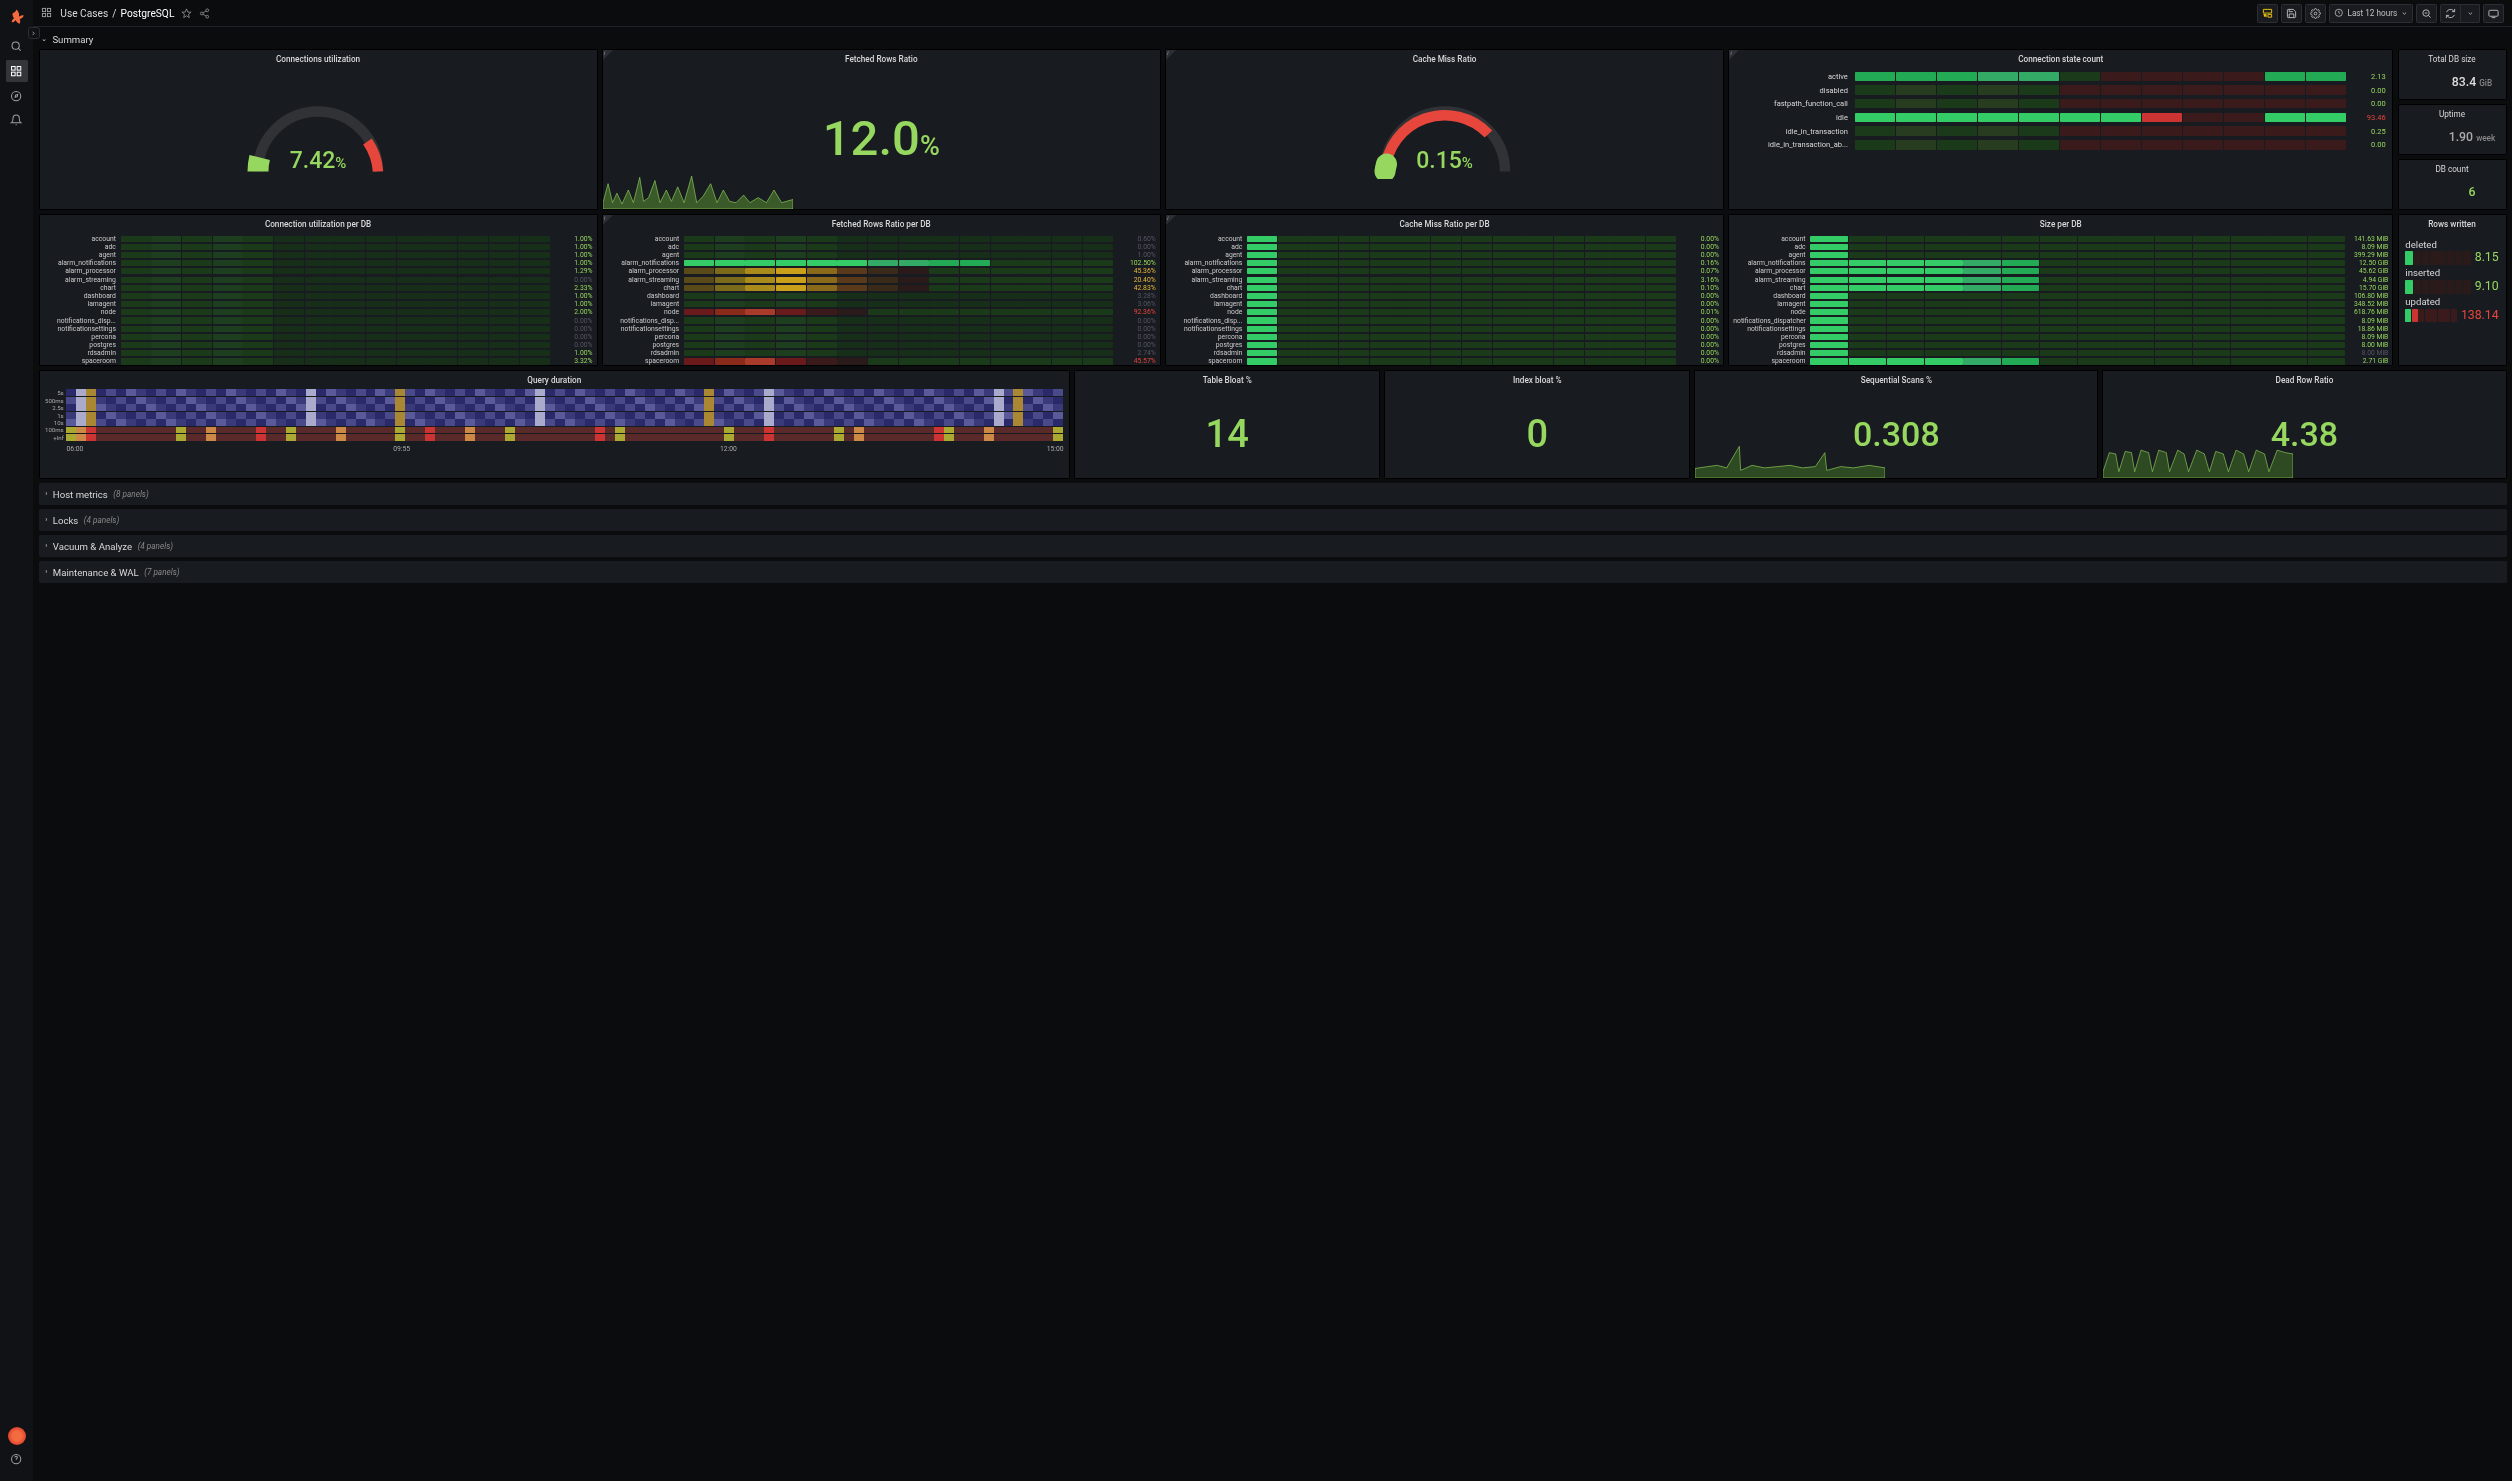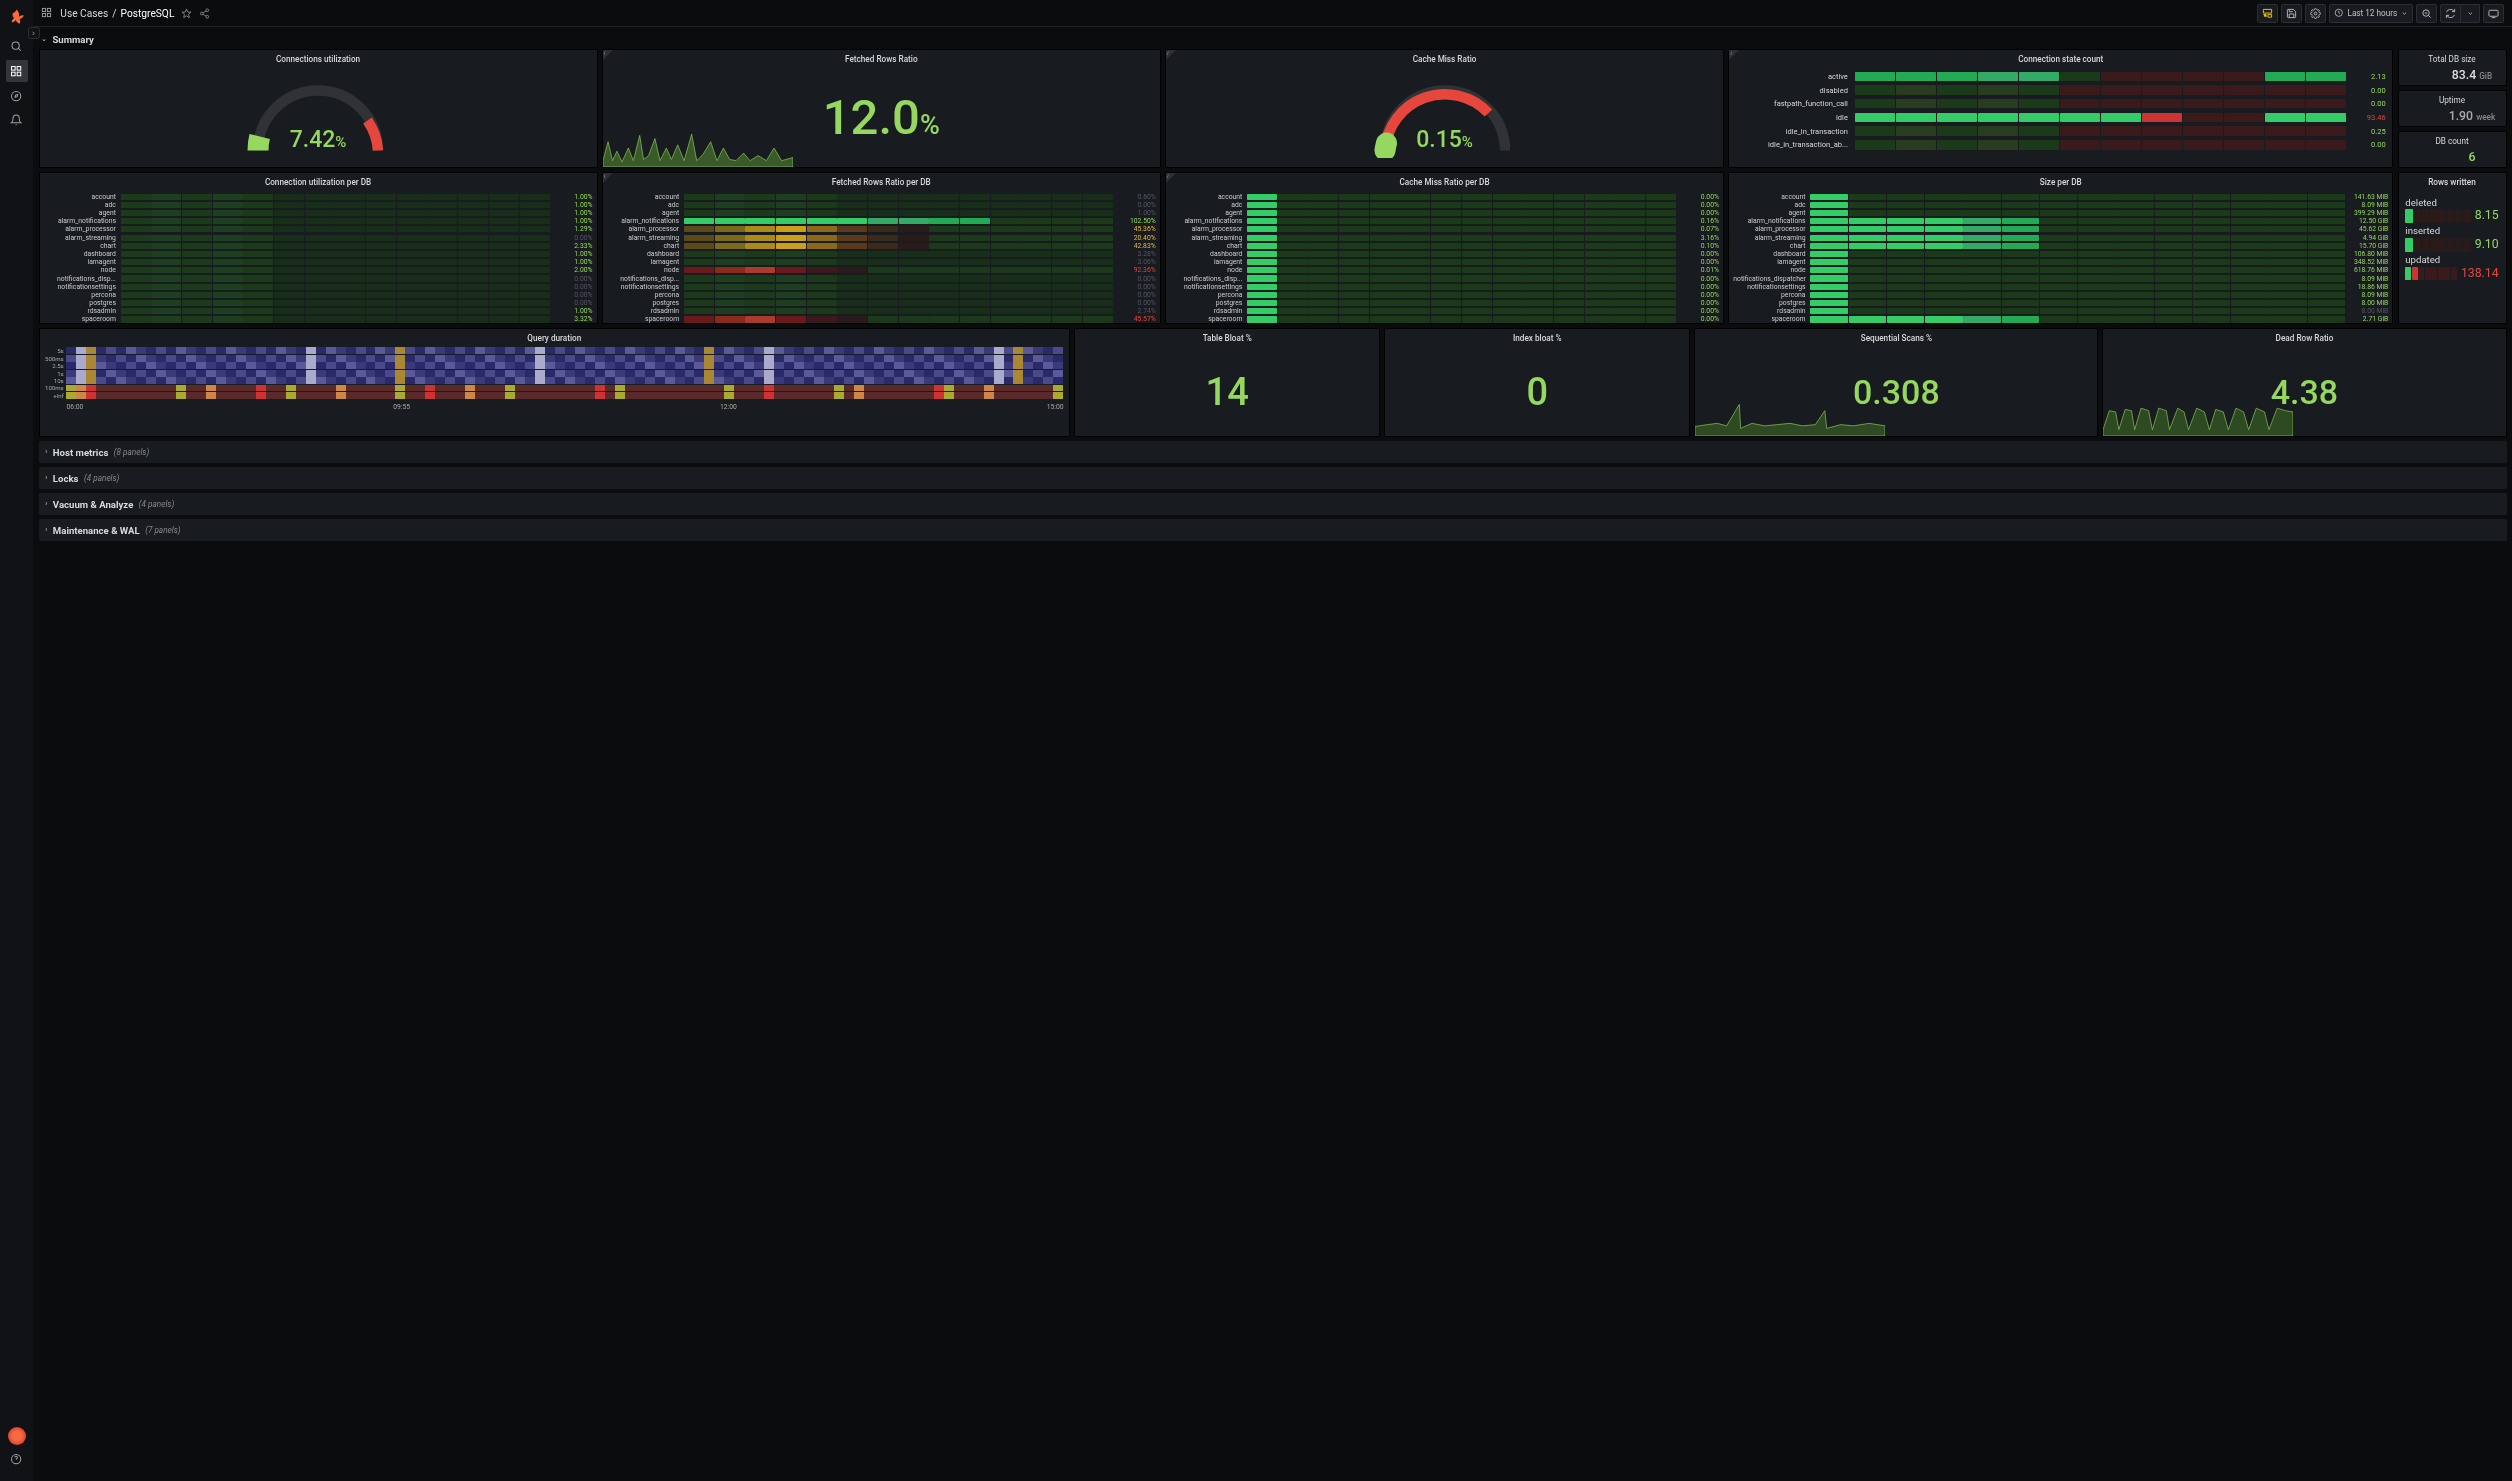--- a/index.html
+++ b/index.html
@@ -31,21 +31,21 @@
   .tb-group{display:flex;gap:2.7px;align-items:center;}
   .tb-split{display:flex;}
   .tb-split .tb-btn:first-child{border-top-right-radius:0;border-bottom-right-radius:0;}
   .tb-split .tb-btn+.tb-btn{border-left:0;border-top-left-radius:0;border-bottom-left-radius:0;}
   .toolbar .spacer{flex:1;}
 
   
   .dash{flex:1;overflow:auto;padding:0 5.5px 11px;}
   .row-header{display:flex;align-items:center;gap:5.5px;padding:6.8px 2.7px 4.1px;cursor:pointer;}
   .row-header .chev{font-size:6.8px;color:#d8d9da;}
-  .row-header h2{font-size:9.6px;font-weight:700;color:#d8d9da;}
+  .row-header h2{font-size:9.6px;font-weight:400;color:#d8d9da;}
   .row-header .count{color:#888;font-style:italic;font-size:8.2px;}
   .row-header.collapsed{background:#181b1f;margin-top:4.1px;border-radius:1.4px;padding:5.5px 6.8px;}
 
   .grid{display:flex;gap:4.1px;}
   .col{display:flex;flex-direction:column;gap:4.1px;}
   .panel{background:var(--bg-panel);border:0.7px solid #000;border-radius:1.4px;position:relative;display:flex;flex-direction:column;overflow:hidden;}
   .panel h3{font-size:8.2px;font-weight:500;text-align:center;padding:4.1px;color:#d8d9da;}
   .panel .info{position:absolute;top:0;left:0;width:0;height:0;border-top:10.2px solid #2c2f35;border-right:10.2px solid transparent;}
   .panel .info::after{content:"i";position:absolute;top:-10.2px;left:1.4px;font-size:5.5px;font-style:italic;color:#999;}
   .panel-body{flex:1;display:flex;align-items:center;justify-content:center;}
@@ -242,21 +242,21 @@
     </div>
   </div>
 
   <div class="dash">
 
     <div class="row-header">
       <span class="chev">⌄</span>
       <h2>Summary</h2>
     </div>
 
-    <div class="grid" style="height:119px;">
+    <div class="grid" style="height:161px;">
       <div class="panel" style="flex:1.05">
         <h3>Connections utilization</h3>
         <div class="panel-body">
           <div class="gauge-wrap">
             <svg viewBox="0 0 200 120">
               <path d="M20 110 A80 80 0 0 1 180 110" stroke="#303236" stroke-width="14" fill="none"></path>
               <path d="M166 70 A80 80 0 0 1 180 110" stroke="#e6463c" stroke-width="14" fill="none" stroke-linecap="butt"></path>
               <path id="gauge1" d="M20 110 A80 80 0 0 1 180 110" stroke="#96d85f" stroke-width="28" fill="none" stroke-dasharray="19 500"></path>
             </svg>
             <div class="gauge-val" style="color:#96d85f"><span>7.42</span><span class="u">%</span></div>

